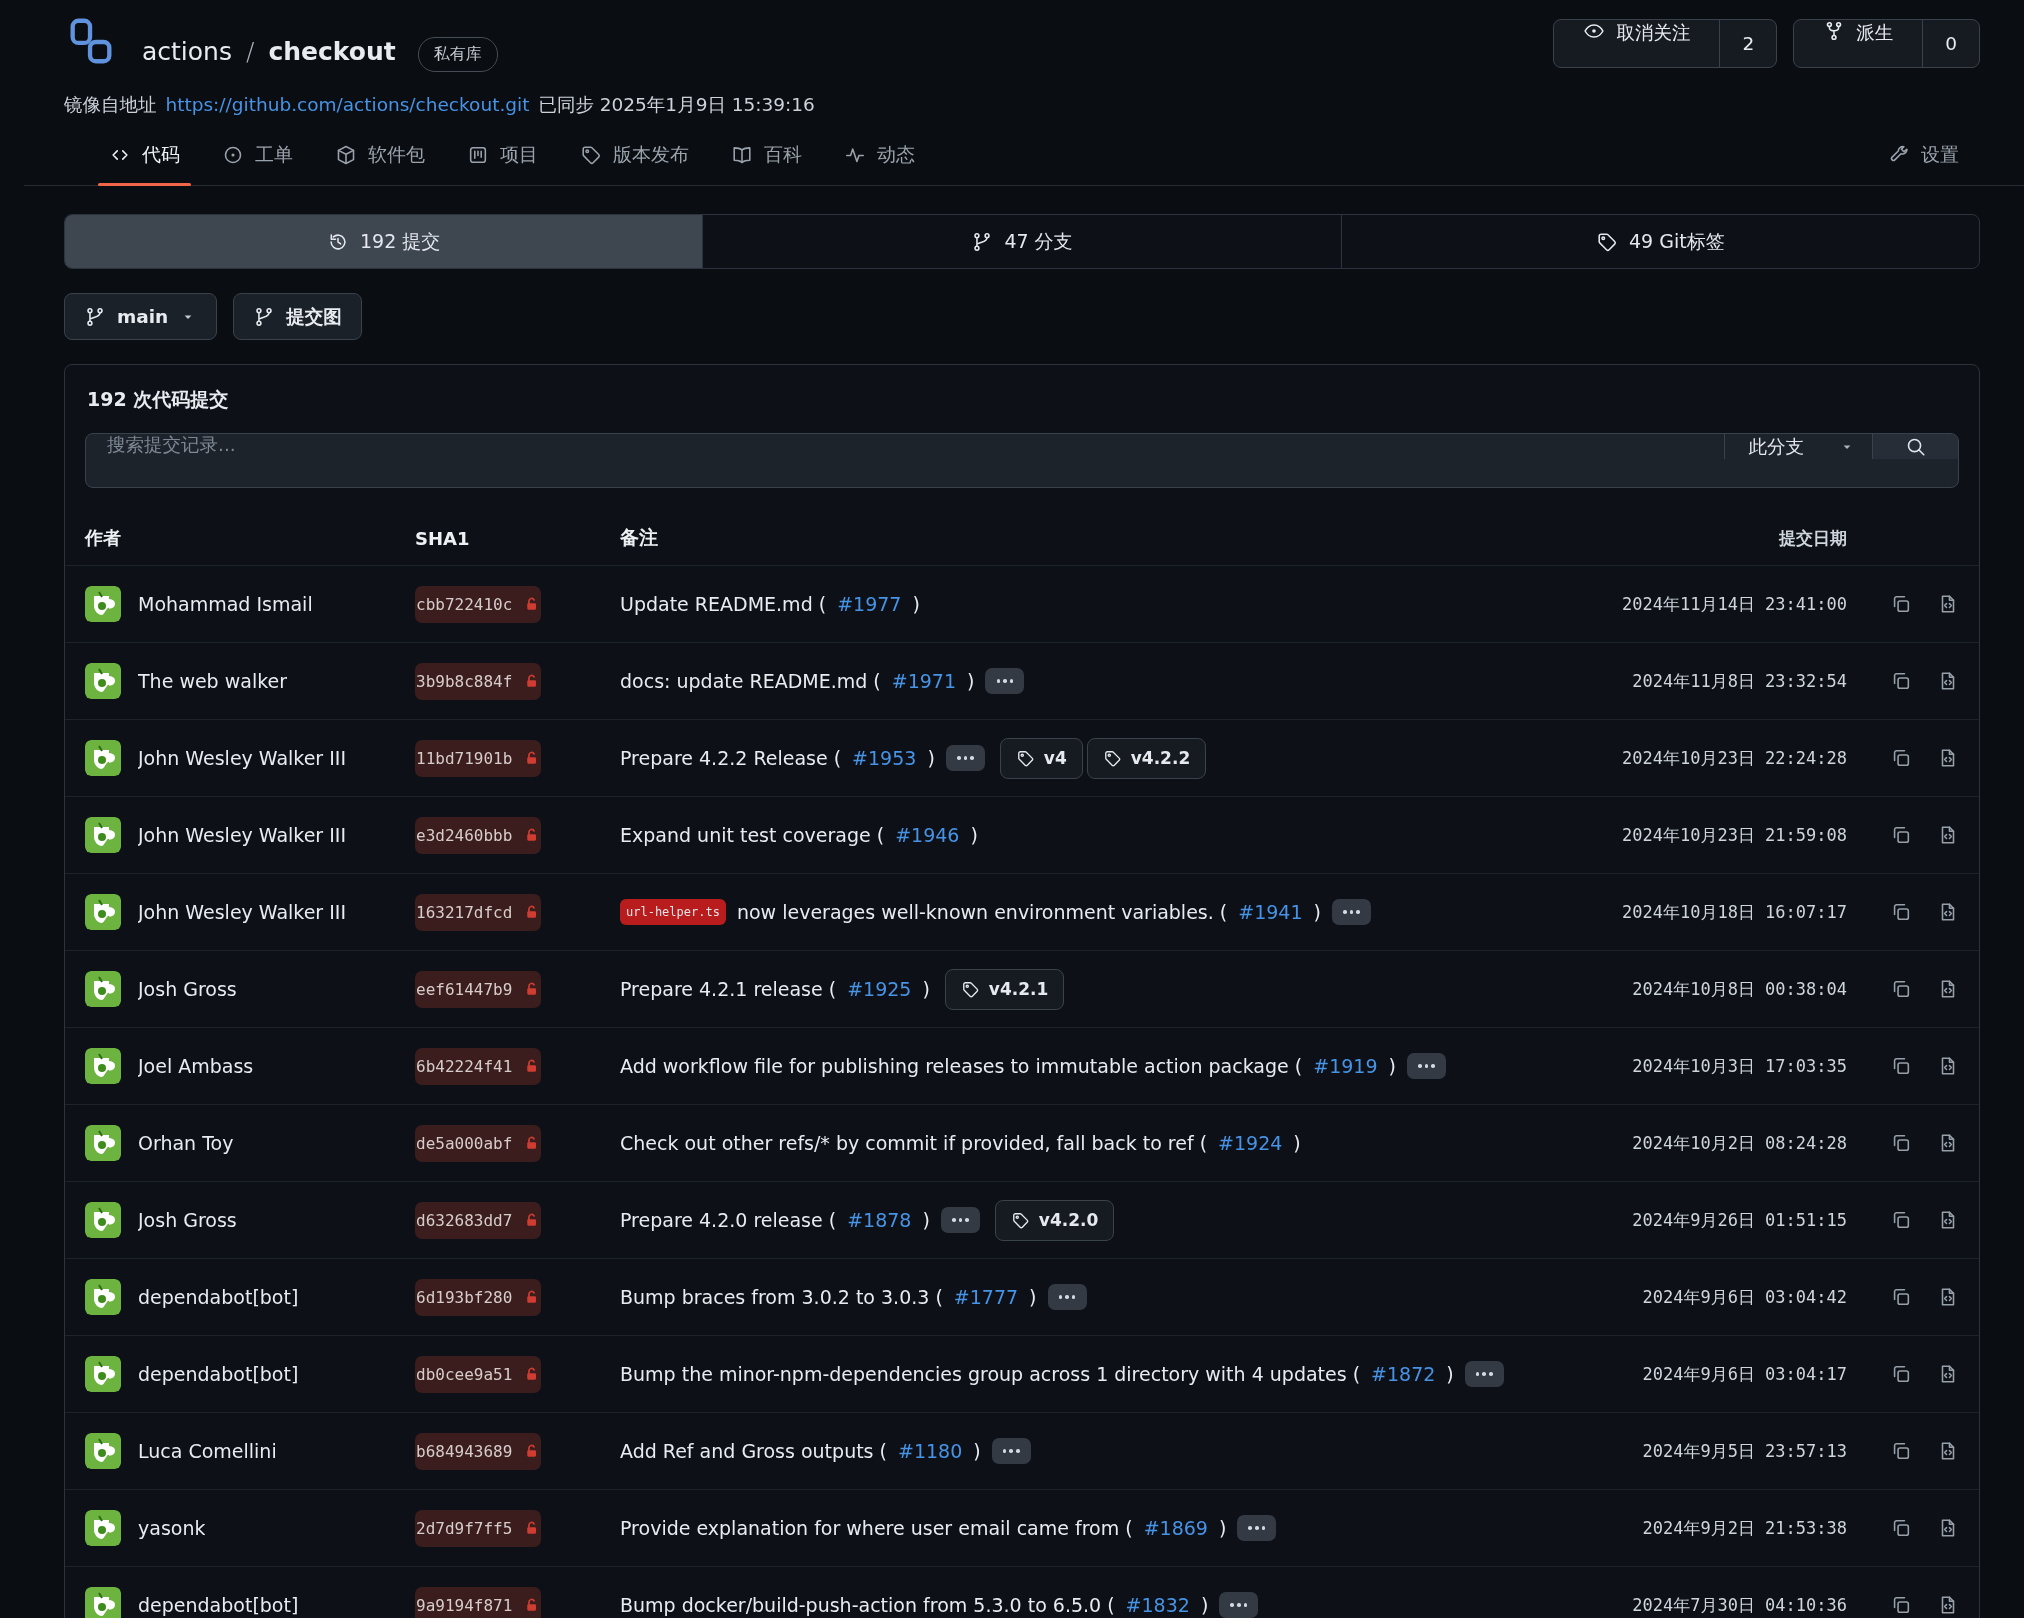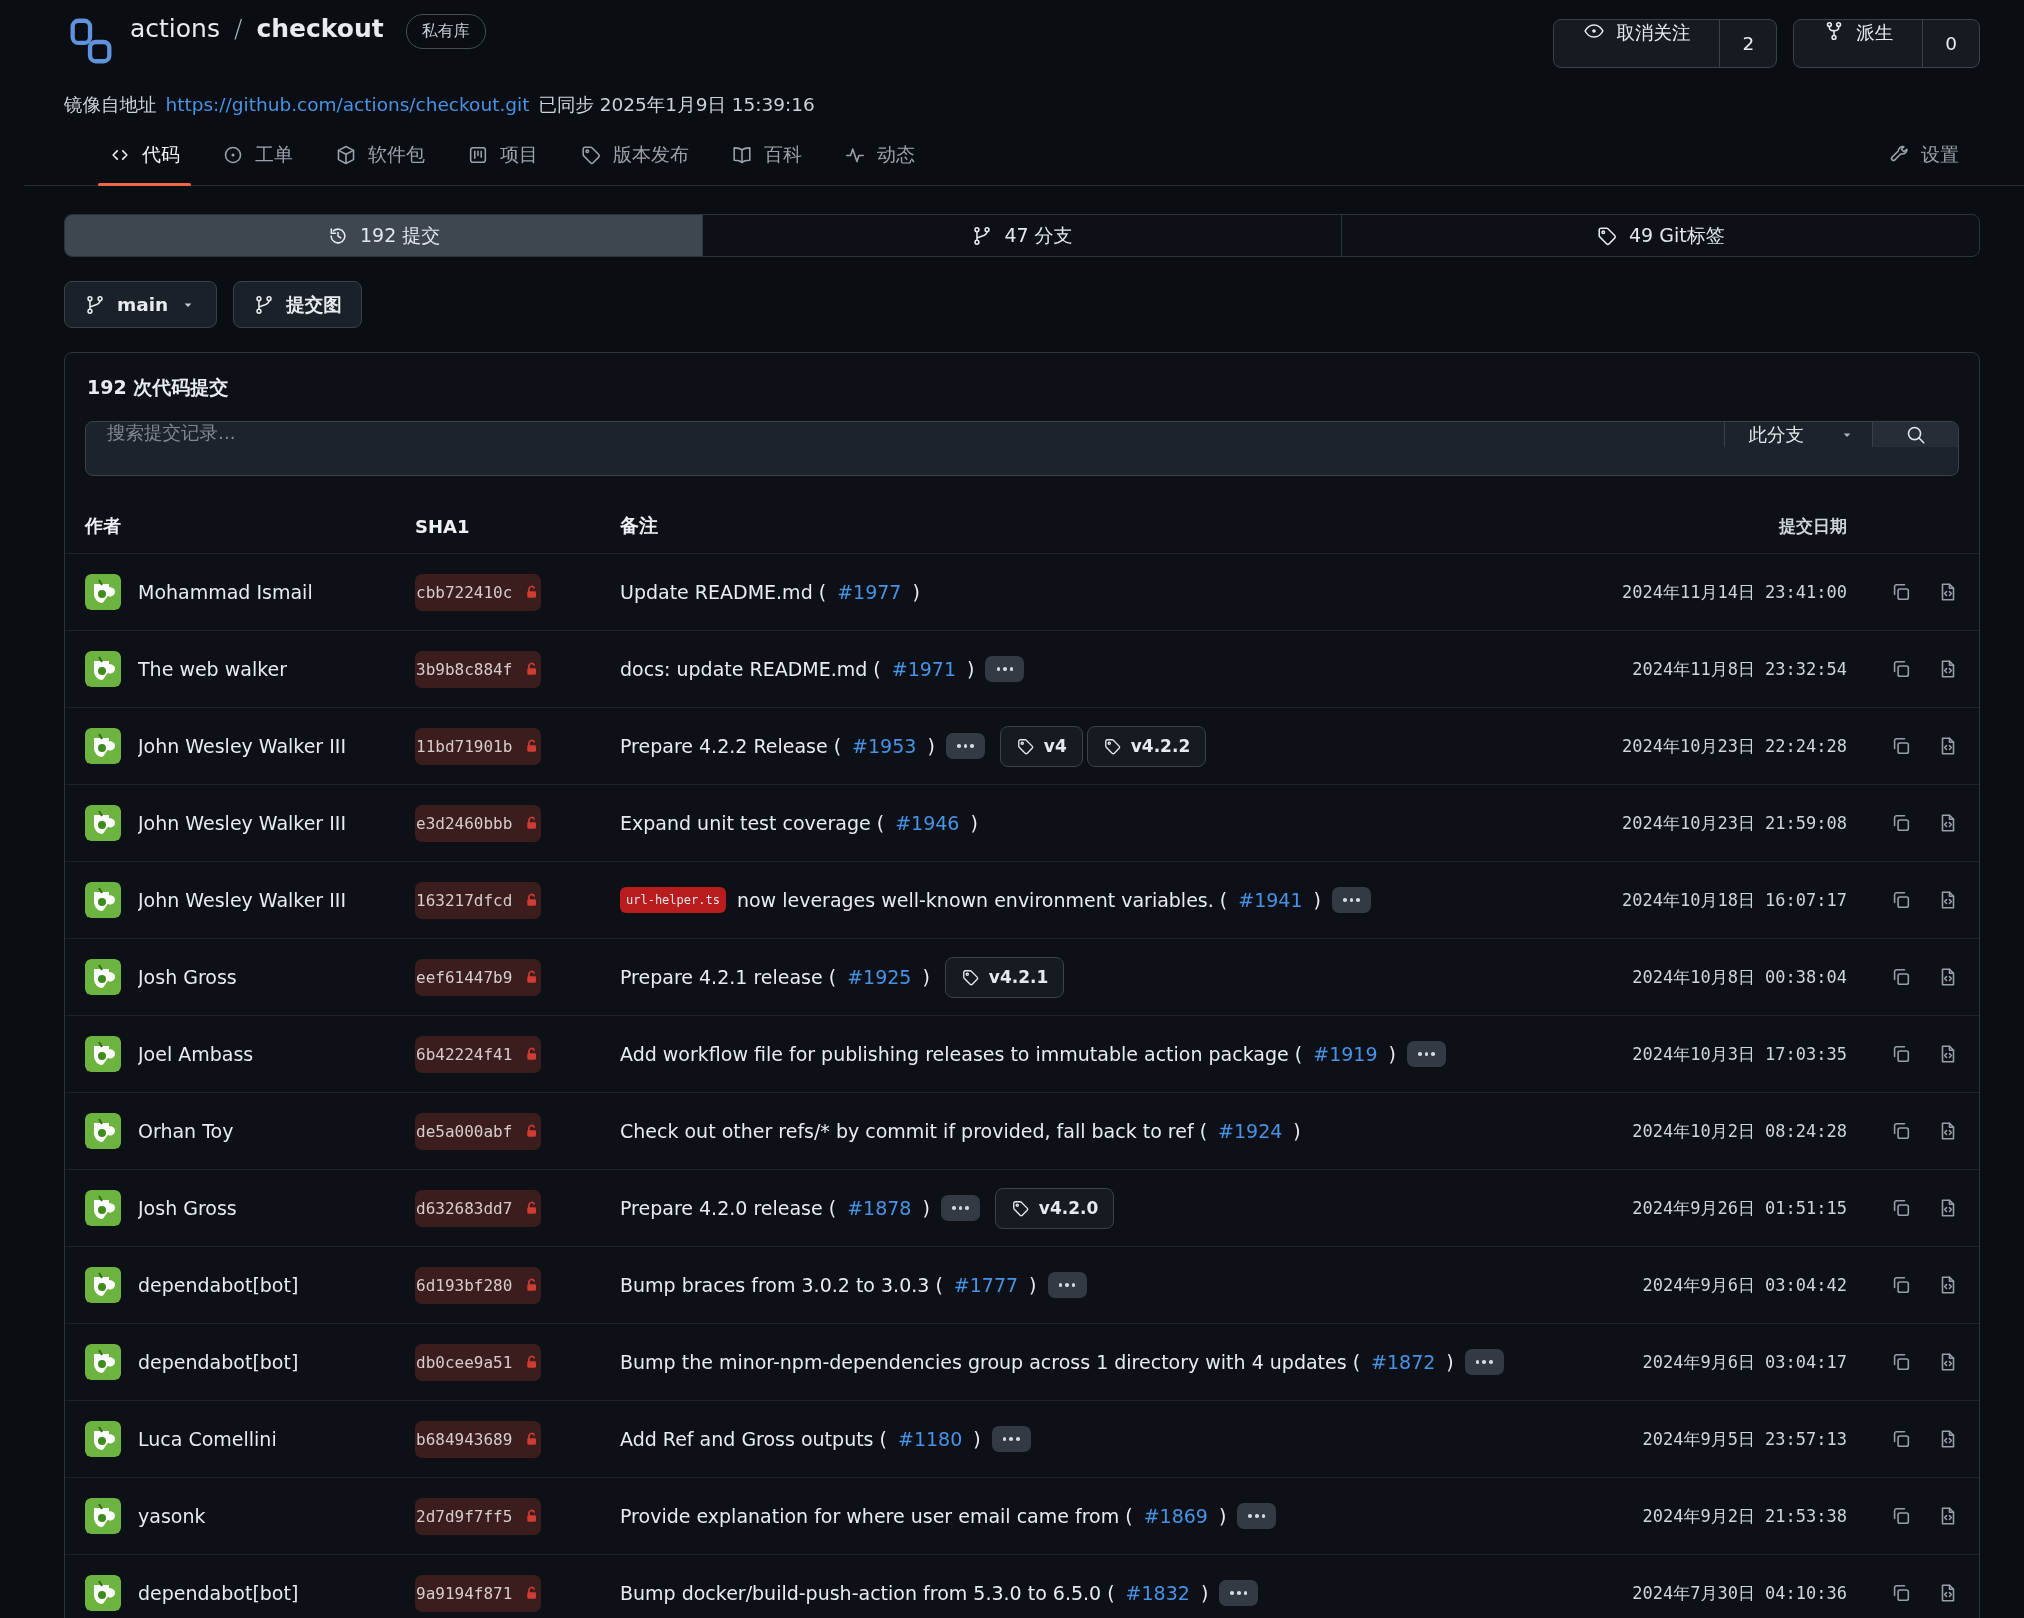--- a/index.html
+++ b/index.html
@@ -22,21 +22,21 @@
     width:2024px;height:1618px;overflow:hidden;
     background:var(--bg);color:var(--txt);
     font-family:"DejaVu Sans","Liberation Sans",sans-serif;
   }
   a{text-decoration:none;color:inherit;}
   button{font-family:inherit;cursor:pointer;}
   .ic{display:inline-flex;flex:none;}
 
   
   .repo-header{display:flex;justify-content:space-between;align-items:center;padding:14px 44px 8px 64px;}
-  .rh-left{display:flex;align-items:flex-start;gap:12px;}
+  .rh-left{display:flex;align-items:flex-end;gap:24px;}
   .repo-title{display:flex;align-items:baseline;gap:14px;font-size:25px;}
   .repo-title .owner{font-weight:400;}
   .repo-title .sep{color:#aab2bc;font-weight:300;}
   .repo-title .name{font-weight:700;}
   .badge{font-size:16px;color:#c3c9d1;border:1px solid #454c55;border-radius:17px;padding:6px 15px;margin-left:8px;align-self:center;}
   .rh-right{display:flex;gap:16px;}
   .hbtn-group{display:flex;align-items:stretch;border:1px solid var(--btn-border);background:#161b21;border-radius:8px;overflow:hidden;height:49px;}
   .hbtn{display:flex;gap:11px;align-items:flex-start;padding:0 29px;font-size:18.5px;color:var(--txt);background:transparent;border:none;border-right:1px solid var(--btn-border);}
   .hbtn-count{display:flex;align-items:center;padding:0 22px;font-size:18.5px;color:var(--txt);background:transparent;border:none;}
 
@@ -48,21 +48,21 @@
   .tabs{display:flex;align-items:flex-end;padding:6px 44px 0 64px;border-bottom:1px solid #262c34;margin-left:24px;}
   .tab{display:flex;gap:11px;align-items:center;padding:15px 21px 17px;font-size:19px;color:var(--txt-dim);position:relative;}
   .tab .tab-label{white-space:nowrap;}
   .tab.active{color:#eef1f5;}
   .tab.active::after{content:"";position:absolute;left:10px;right:10px;bottom:-1px;height:3px;background:var(--accent);border-radius:2px;}
   .tabs-spacer{flex:1;}
 
   
   .content{padding:28px 44px 0 64px;}
 
-  .stats-bar{display:flex;border:1px solid var(--border);border-radius:8px;overflow:hidden;height:43px;background:var(--panel);}
+  .stats-bar{display:flex;border:1px solid var(--border);border-radius:8px;overflow:hidden;height:55px;background:var(--panel);}
   .stat{flex:1;display:flex;align-items:center;justify-content:center;gap:11px;font-size:19px;color:#e4e8ee;border-right:1px solid var(--border);background:transparent;}
   .stat:last-child{border-right:none;}
   .stat.active{background:#3e4650;}
 
   .toolbar{display:flex;gap:16px;margin:24px 0;}
   .tbtn{display:flex;align-items:center;gap:11px;height:47px;padding:0 19px;background:var(--btn-bg);border:1px solid var(--btn-border);border-radius:8px;font-size:18.5px;color:var(--txt);font-weight:600;}
   .tbtn .caret{color:#c6ccd4;}
 
   
   .panel{border:1px solid var(--border);border-radius:8px;background:var(--panel);}

